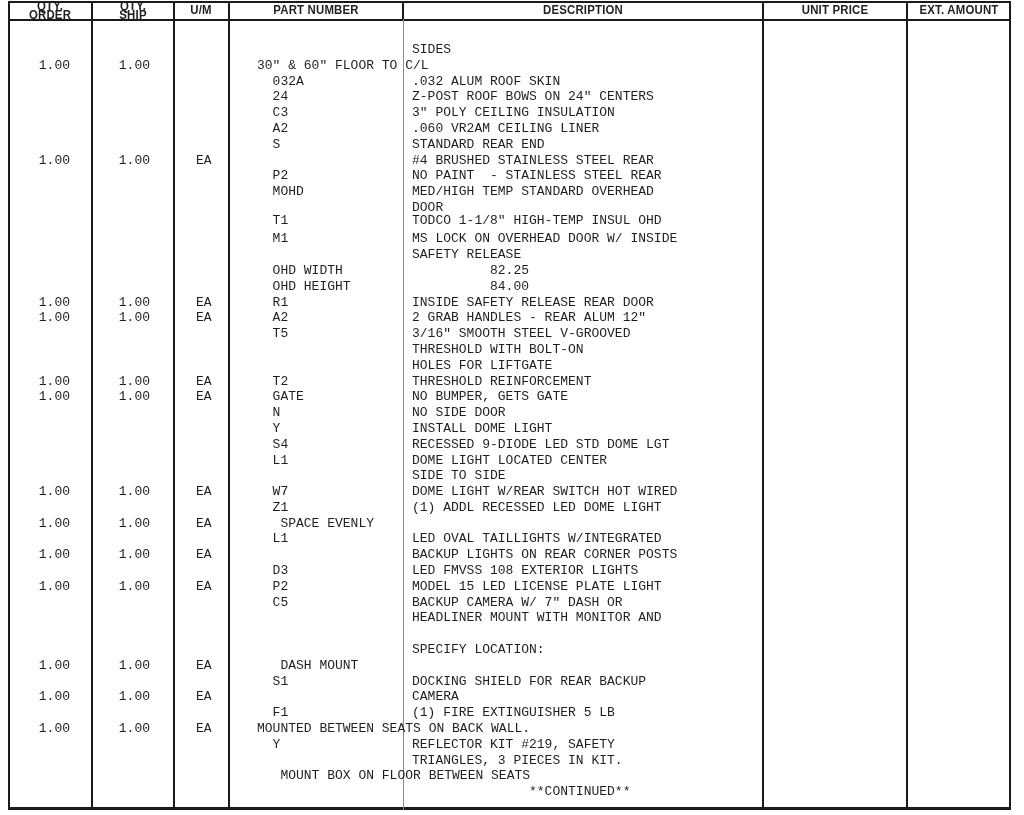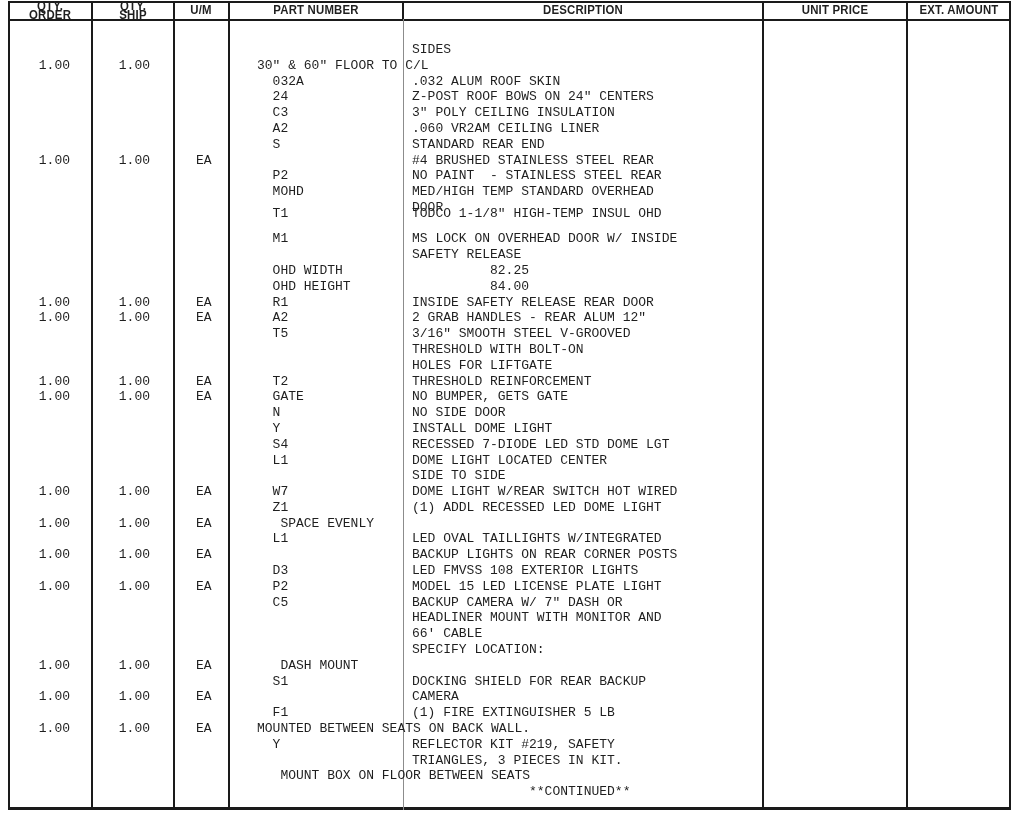--- a/index.html
+++ b/index.html
@@ -183,21 +183,21 @@
   </div>
 
   <div class="row" style="top: 199.9px;">
     <span class="cell c-o"></span>
     <span class="cell c-s"></span>
     <span class="cell c-u"></span>
     <span class="cell c-p"></span>
     <span class="cell c-d">DOOR</span>
   </div>
 
-  <div class="row" style="top: 206px;">
+  <div class="row" style="top: 213px;">
     <span class="cell c-o"></span>
     <span class="cell c-s"></span>
     <span class="cell c-u"></span>
     <span class="cell c-p">  T1</span>
     <span class="cell c-d">TODCO 1-1/8" HIGH-TEMP INSUL OHD</span>
   </div>
 
   <div class="row" style="top: 231.48px;">
     <span class="cell c-o"></span>
     <span class="cell c-s"></span>
@@ -300,21 +300,21 @@
     <span class="cell c-u"></span>
     <span class="cell c-p">  Y</span>
     <span class="cell c-d">INSTALL DOME LIGHT</span>
   </div>
 
   <div class="row" style="top: 436.75px;">
     <span class="cell c-o"></span>
     <span class="cell c-s"></span>
     <span class="cell c-u"></span>
     <span class="cell c-p">  S4</span>
-    <span class="cell c-d">RECESSED 7-DIODE LED STD DOME LGT</span>
+    <span class="cell c-d">RECESSED 9-DIODE LED STD DOME LGT</span>
   </div>
 
   <div class="row" style="top: 452.54px;">
     <span class="cell c-o"></span>
     <span class="cell c-s"></span>
     <span class="cell c-u"></span>
     <span class="cell c-p">  L1</span>
     <span class="cell c-d">DOME LIGHT LOCATED CENTER</span>
   </div>
 
@@ -391,27 +391,20 @@
   </div>
 
   <div class="row" style="top: 610.44px; text-align: right;">
     <span class="cell c-o"></span>
     <span class="cell c-s"></span>
     <span class="cell c-u"></span>
     <span class="cell c-p"></span>
     <span class="cell c-d">HEADLINER MOUNT WITH MONITOR AND</span>
   </div>
 
-  <div class="row" style="top: 626.23px;">
-    <span class="cell c-o"></span>
-    <span class="cell c-s"></span>
-    <span class="cell c-u"></span>
-    <span class="cell c-p"></span>
-    <span class="cell c-d">66' CABLE</span>
-  </div>
 
   <div class="row" style="top: 642.02px;">
     <span class="cell c-o"></span>
     <span class="cell c-s"></span>
     <span class="cell c-u"></span>
     <span class="cell c-p"></span>
     <span class="cell c-d">SPECIFY LOCATION:</span>
   </div>
 
   <div class="row" style="top: 657.81px;">

